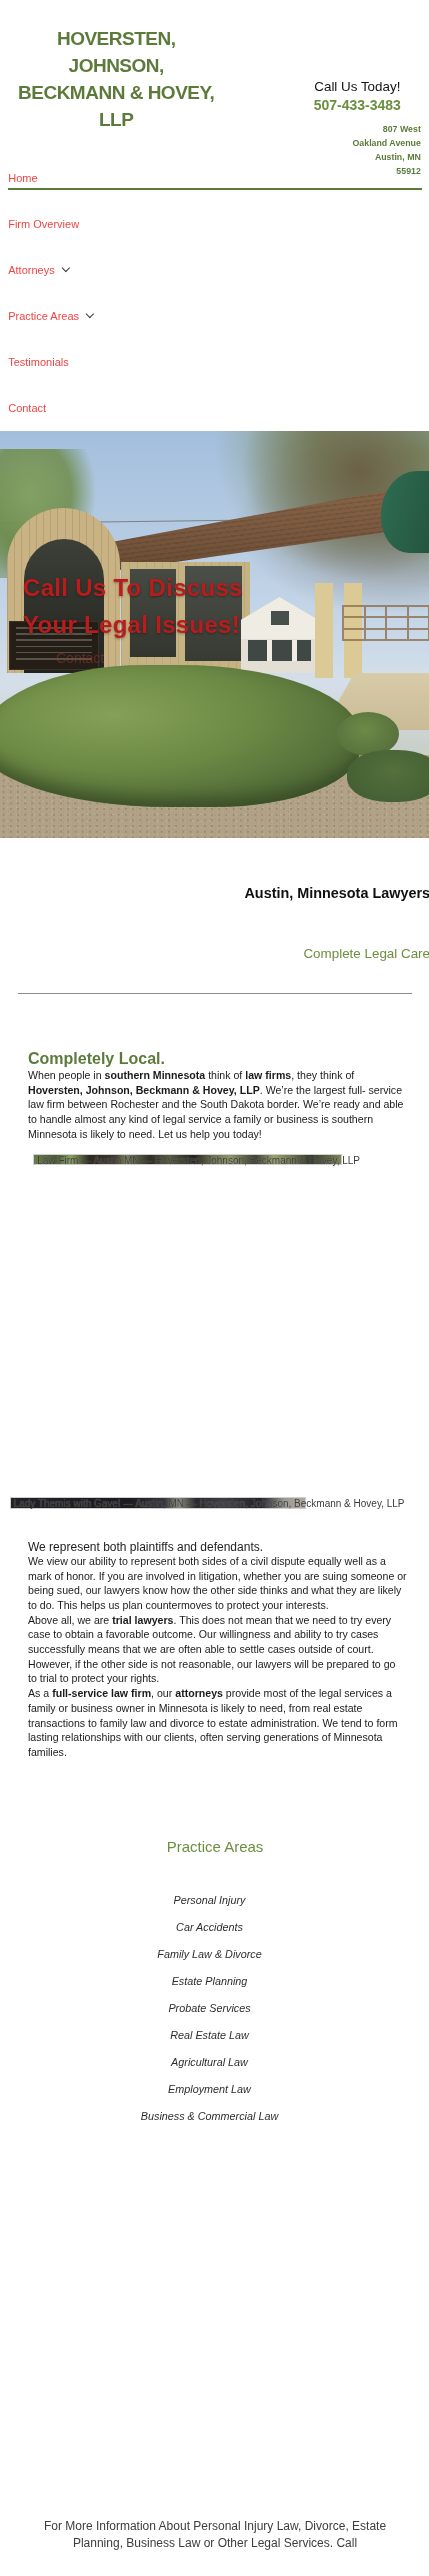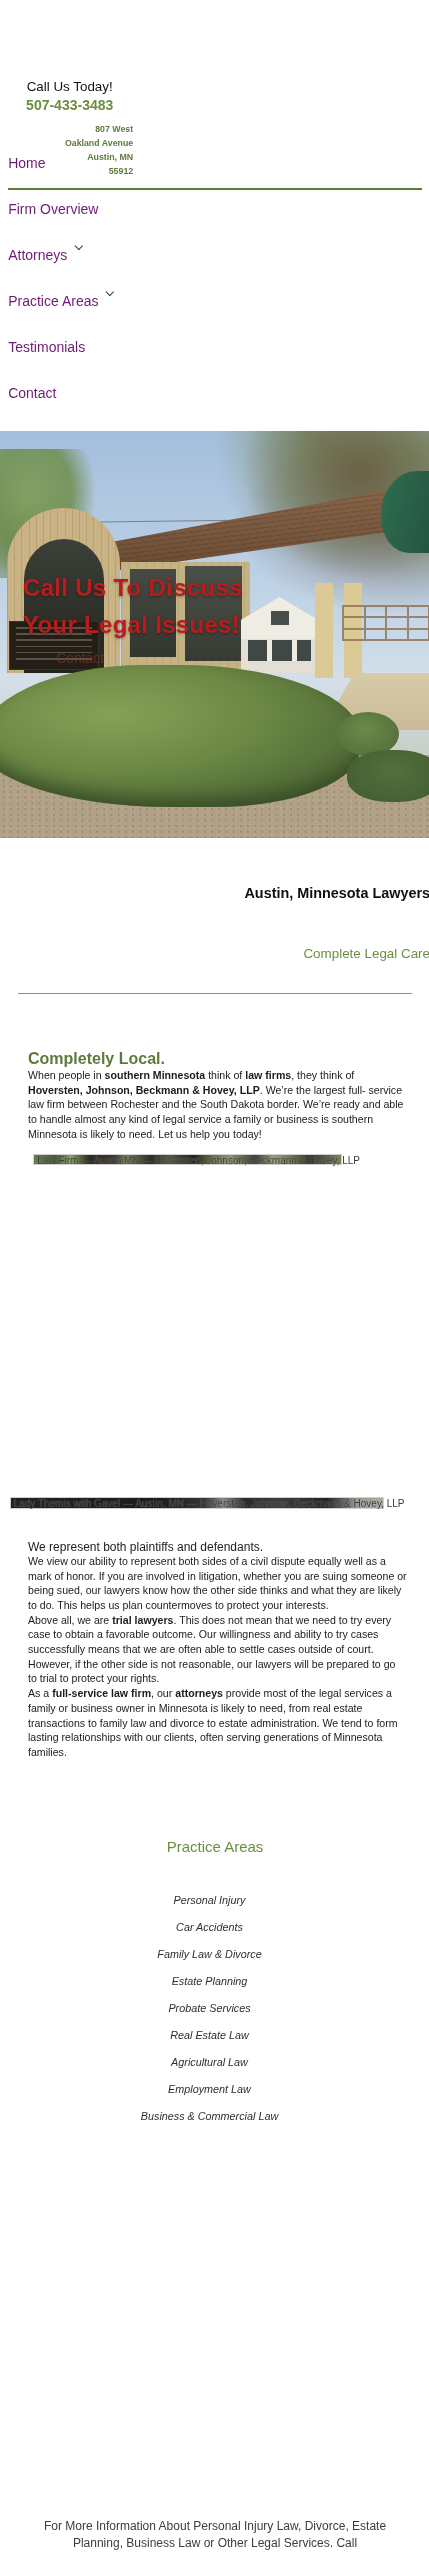--- a/index.html
+++ b/index.html
@@ -14,21 +14,21 @@
   
   header.site{height:155px;padding:25px 8.2px 0 5.2px;display:flex;justify-content:space-between;}
   .firm-name{width:222px;text-align:center;color:var(--green);font-weight:bold;font-size:19px;line-height:27px;letter-spacing:-0.5px;}
   .header-contact{width:129px;padding-top:17.5px;}
   .call-today{font-size:13.4px;color:#141414;text-align:center;margin-top:36px;}
   .header-phone{display:block;text-align:center;color:var(--green-bright);font-weight:bold;font-size:14px;margin-top:3.6px;text-decoration:none;}
   .address{margin-top:9.3px;text-align:right;color:var(--green);font-weight:bold;font-size:8.8px;line-height:14px;padding-right:1px;}
 
   
   nav.main{margin:0 8.2px;}
-  .nav-item{position:relative;height:46px;display:flex;align-items:flex-start;font-size:14px;color:#701a75;cursor:pointer;}
+  .nav-item{position:relative;height:46px;display:flex;align-items:center;font-size:11px;color:#ef4444;cursor:pointer;}
   .nav-item.active::after{content:"";position:absolute;left:0;right:0;top:33px;height:1.5px;background:var(--green);}
   .caret{display:inline-block;width:5.7px;height:5.7px;border-right:1px solid #3a3a3a;border-bottom:1px solid #3a3a3a;transform:rotate(45deg);margin-left:8.2px;margin-top:-4.1px;}
 
   
   .hero{position:relative;height:407px;overflow:hidden;background:#bcd0e5;}
   .hero > div{position:absolute;}
   .sky{inset:0;background:linear-gradient(180deg,#a3bedd 0%,#b5cbe3 25%,#c8d8e8 50%,#d5dfe9 62%,#cfd6d8 70%,#c9cfc9 78%);}
   .wire{top:89px;left:-5.2px;width:443px;height:1px;background:#62625a;transform:rotate(-0.7deg);opacity:.7;}
   .tree-left{left:-13px;top:18px;width:108px;height:129px;background:radial-gradient(ellipse at 40% 35%,rgba(130,160,95,.95) 0%,rgba(110,140,75,.85) 45%,rgba(110,140,75,0) 72%),radial-gradient(ellipse at 25% 75%,rgba(95,125,65,.8) 0%,rgba(95,125,65,0) 60%);}
   .tree-right{right:-20.6px;top:-15.5px;width:242px;height:196px;background:radial-gradient(ellipse at 62% 28%,rgba(101,83,58,.78) 0%,rgba(101,83,58,0) 55%),radial-gradient(ellipse at 85% 20%,rgba(120,140,85,.8) 0%,rgba(120,140,85,0) 60%),radial-gradient(ellipse at 45% 12%,rgba(117,137,82,.7) 0%,rgba(117,137,82,0) 55%),radial-gradient(ellipse at 75% 55%,rgba(90,75,55,.6) 0%,rgba(90,75,55,0) 60%);}
@@ -62,21 +62,21 @@
   .intro .subtitle{margin-top:45px;font-size:13.4px;color:var(--green-bright);}
   .divider{margin:32px 18px 0 18px;border:none;border-top:1px solid #8d8d8d;}
 
   
   .local{padding:0 23px 0 28px;}
   .local h2{margin:0;padding-top:56px;font-size:16px;color:var(--green);font-weight:bold;}
   p.body{font-size:10.6px;line-height:14.7px;color:#1b1b1b;margin:0;}
   .p1{margin-top:24px;}
   .strip{position:relative;margin:12px 0 0 5.2px;width:309px;height:11.3px;border:0.5px solid #cfcfcf;}
   .strip1-bg{background:linear-gradient(90deg,#6a7d4a 0%,#4a5a38 7%,#86a060 12%,#2e2a22 18%,#3a332a 26%,#777d55 30%,#2f2d26 38%,#555c3e 44%,#23211c 52%,#6b6f4c 58%,#8e9468 64%,#3a3f2e 72%,#9aa070 78%,#6d7450 84%,#33382a 90%,#7d8458 100%);}
-  .strip2{margin:0 0 8px -18.5px;width:374px;height:12px;}
+  .strip2{margin:0 0 8px -18.5px;width:296px;height:12px;}
   .strip2-bg{background:linear-gradient(90deg,#222226 0%,#1c1c20 40%,#34343a 52%,#8a8a80 57%,#2a2a2e 63%,#3c3c42 72%,#23232a 85%,#9a9a94 93%,#aFA9a0 100%);}
   .strip-caption{position:absolute;left:3.1px;top:-1px;white-space:nowrap;font-size:10px;color:#3b3b3b;line-height:13.4px;text-shadow:0 0 1px rgba(255,255,255,.35);}
   .gap1{height:332px;}
   .local h3{margin:31px 0 0 0;font-size:12px;font-weight:normal;color:#222;}
   .p2{margin-top:19px;}
   .p3{margin-top:19px;}
   .p4{margin-top:11.3px;}
   .b{font-weight:bold;}
 
   
@@ -91,20 +91,26 @@
   
   .cta{padding:0 20.6px;text-align:center;}
   .cta p{margin:0;font-size:12px;line-height:17.3px;color:#3d3d3d;}
 </style>
 </head>
 <body>
 
 <div class="page">
 
   <header class="site">
+    <div class="firm-name">
+      <div>HOVERSTEN,</div>
+      <div>JOHNSON,</div>
+      <div>BECKMANN &amp; HOVEY,</div>
+      <div>LLP</div>
+    </div>
     <div class="header-contact">
       <div class="call-today">Call Us Today!</div>
       <a class="header-phone">507-433-3483</a>
       <div class="address">
         <div>807 West</div>
         <div>Oakland Avenue</div>
         <div>Austin, MN</div>
         <div>55912</div>
       </div>
     </div>

